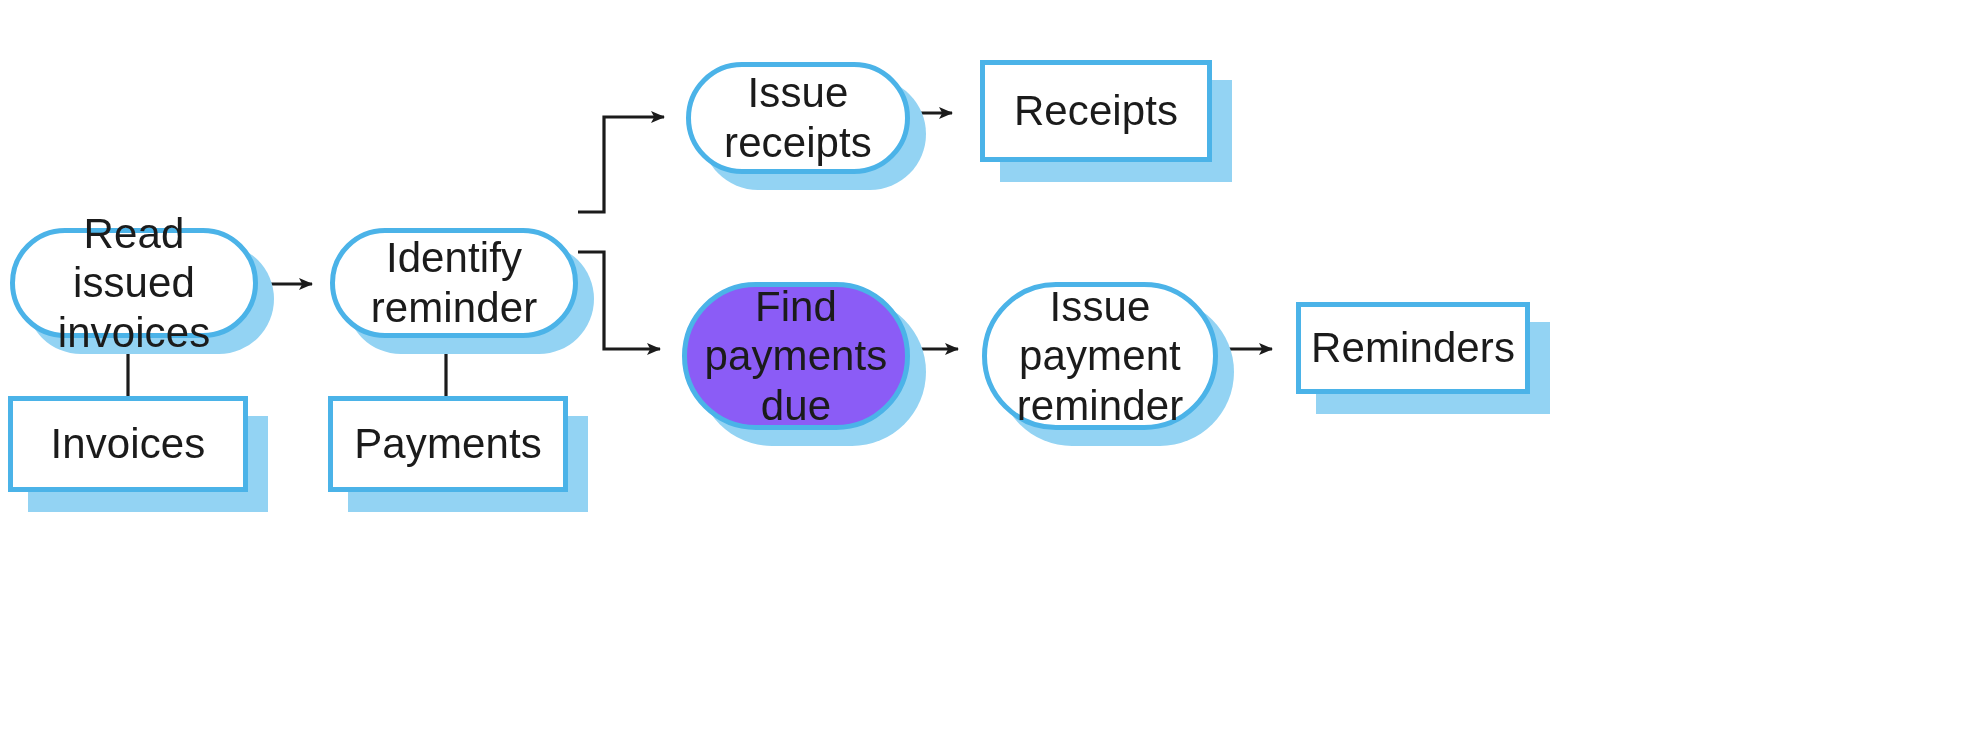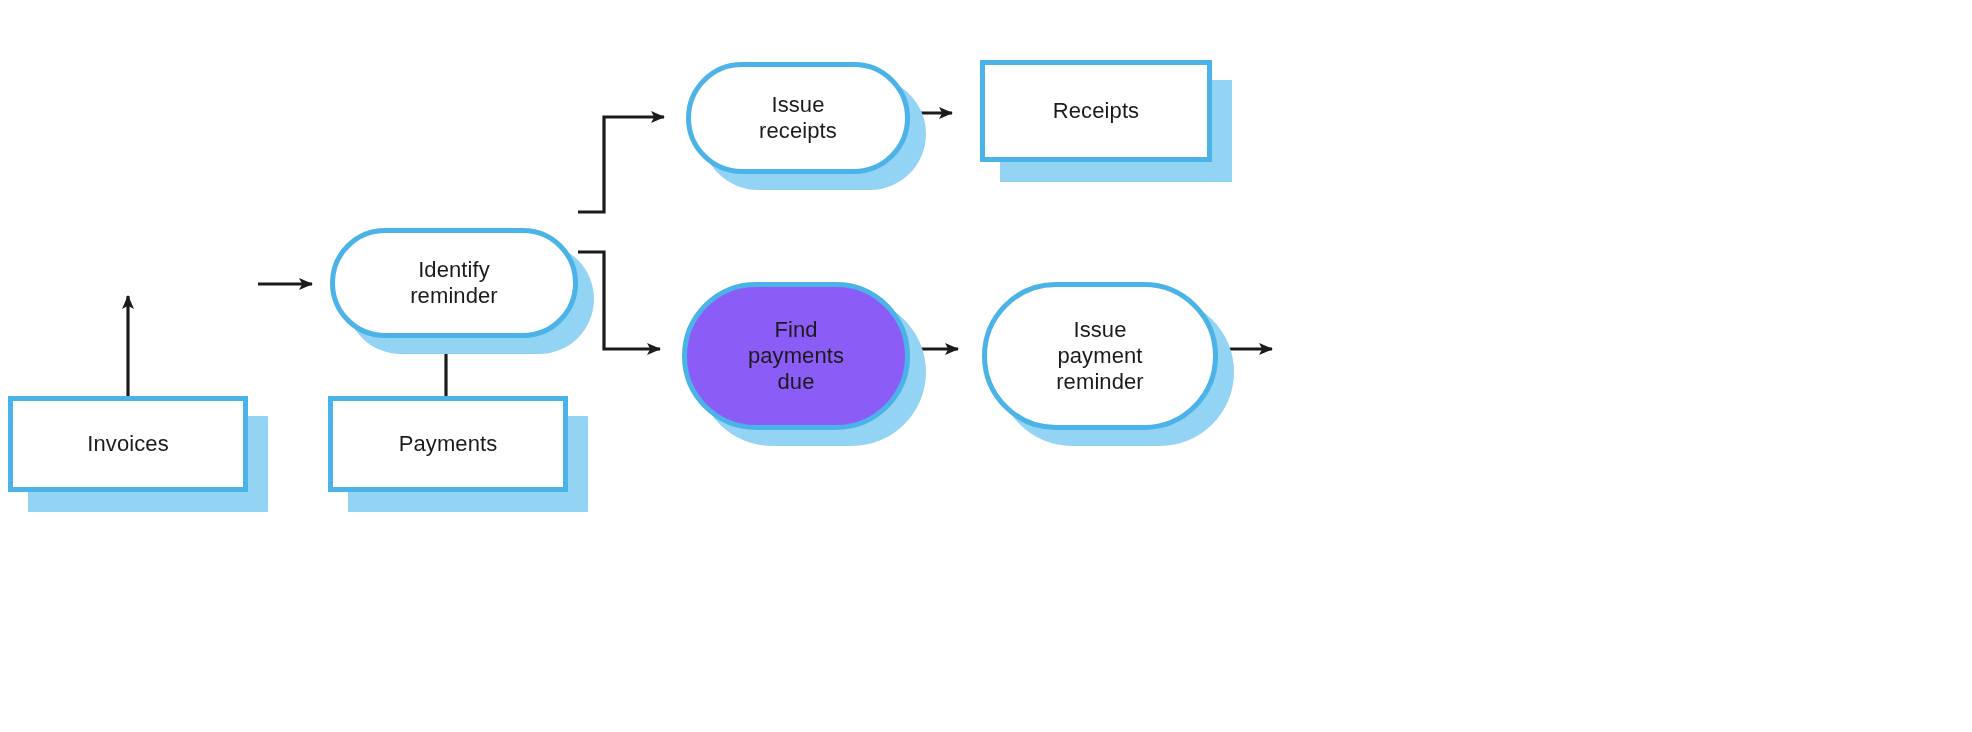--- a/index.html
+++ b/index.html
@@ -50,21 +50,21 @@
     box-sizing: border-box;
     background: #ffffff;
     border: 5px solid #4BB3E8;
     display: flex;
     align-items: center;
     justify-content: center;
     z-index: 1;
   }
   .node .label {
     color: #1b1b1b;
-    font-size: 22px;
+    font-size: 42px;
     line-height: 1.18;
     text-align: center;
     letter-spacing: 0.1px;
     white-space: pre-line;
     padding: 0 10px;
   }
 
   
   .node.process .shadow {
     border-radius: 999px;
@@ -99,20 +99,27 @@
         <path d="M 446 396 L 446 296" marker-end="url(#arrowhead)"></path>
         <path d="M 258 284 L 312 284" marker-end="url(#arrowhead)"></path>
         <path d="M 578 212 L 604 212 L 604 117 L 664 117" marker-end="url(#arrowhead)"></path>
         <path d="M 578 252 L 604 252 L 604 349 L 660 349" marker-end="url(#arrowhead)"></path>
         <path d="M 910 113 L 952 113" marker-end="url(#arrowhead)"></path>
         <path d="M 910 349 L 958 349" marker-end="url(#arrowhead)"></path>
         <path d="M 1222 349 L 1272 349" marker-end="url(#arrowhead)"></path>
       </g>
   </svg>
 
+  <div class="node process" style="left: 10px; top: 228px; width: 248px; height: 110px;">
+    <div class="shadow" style="background: rgb(147, 211, 243);"></div>
+    <div class="face" style="background: rgb(255, 255, 255); border-color: rgb(75, 179, 232);">
+      <span class="label" style="color: rgb(27, 27, 27);">Read issued
+invoices</span>
+    </div>
+  </div>
 
   <div class="node process" style="left: 330px; top: 228px; width: 248px; height: 110px;">
     <div class="shadow" style="background: rgb(147, 211, 243);"></div>
     <div class="face" style="background: rgb(255, 255, 255); border-color: rgb(75, 179, 232);">
       <span class="label" style="color: rgb(27, 27, 27);">Identify
 reminder</span>
     </div>
   </div>
 
   <div class="node process" style="left: 686px; top: 62px; width: 224px; height: 112px;">
@@ -155,14 +162,20 @@
     </div>
   </div>
 
   <div class="node store" style="left: 980px; top: 60px; width: 232px; height: 102px;">
     <div class="shadow" style="background: rgb(147, 211, 243);"></div>
     <div class="face" style="background: rgb(255, 255, 255); border-color: rgb(75, 179, 232);">
       <span class="label" style="color: rgb(27, 27, 27);">Receipts</span>
     </div>
   </div>
 
+  <div class="node store" style="left: 1296px; top: 302px; width: 234px; height: 92px;">
+    <div class="shadow" style="background: rgb(147, 211, 243);"></div>
+    <div class="face" style="background: rgb(255, 255, 255); border-color: rgb(75, 179, 232);">
+      <span class="label" style="color: rgb(27, 27, 27);">Reminders</span>
+    </div>
+  </div>
 
 </div>
 
 </body></html>

